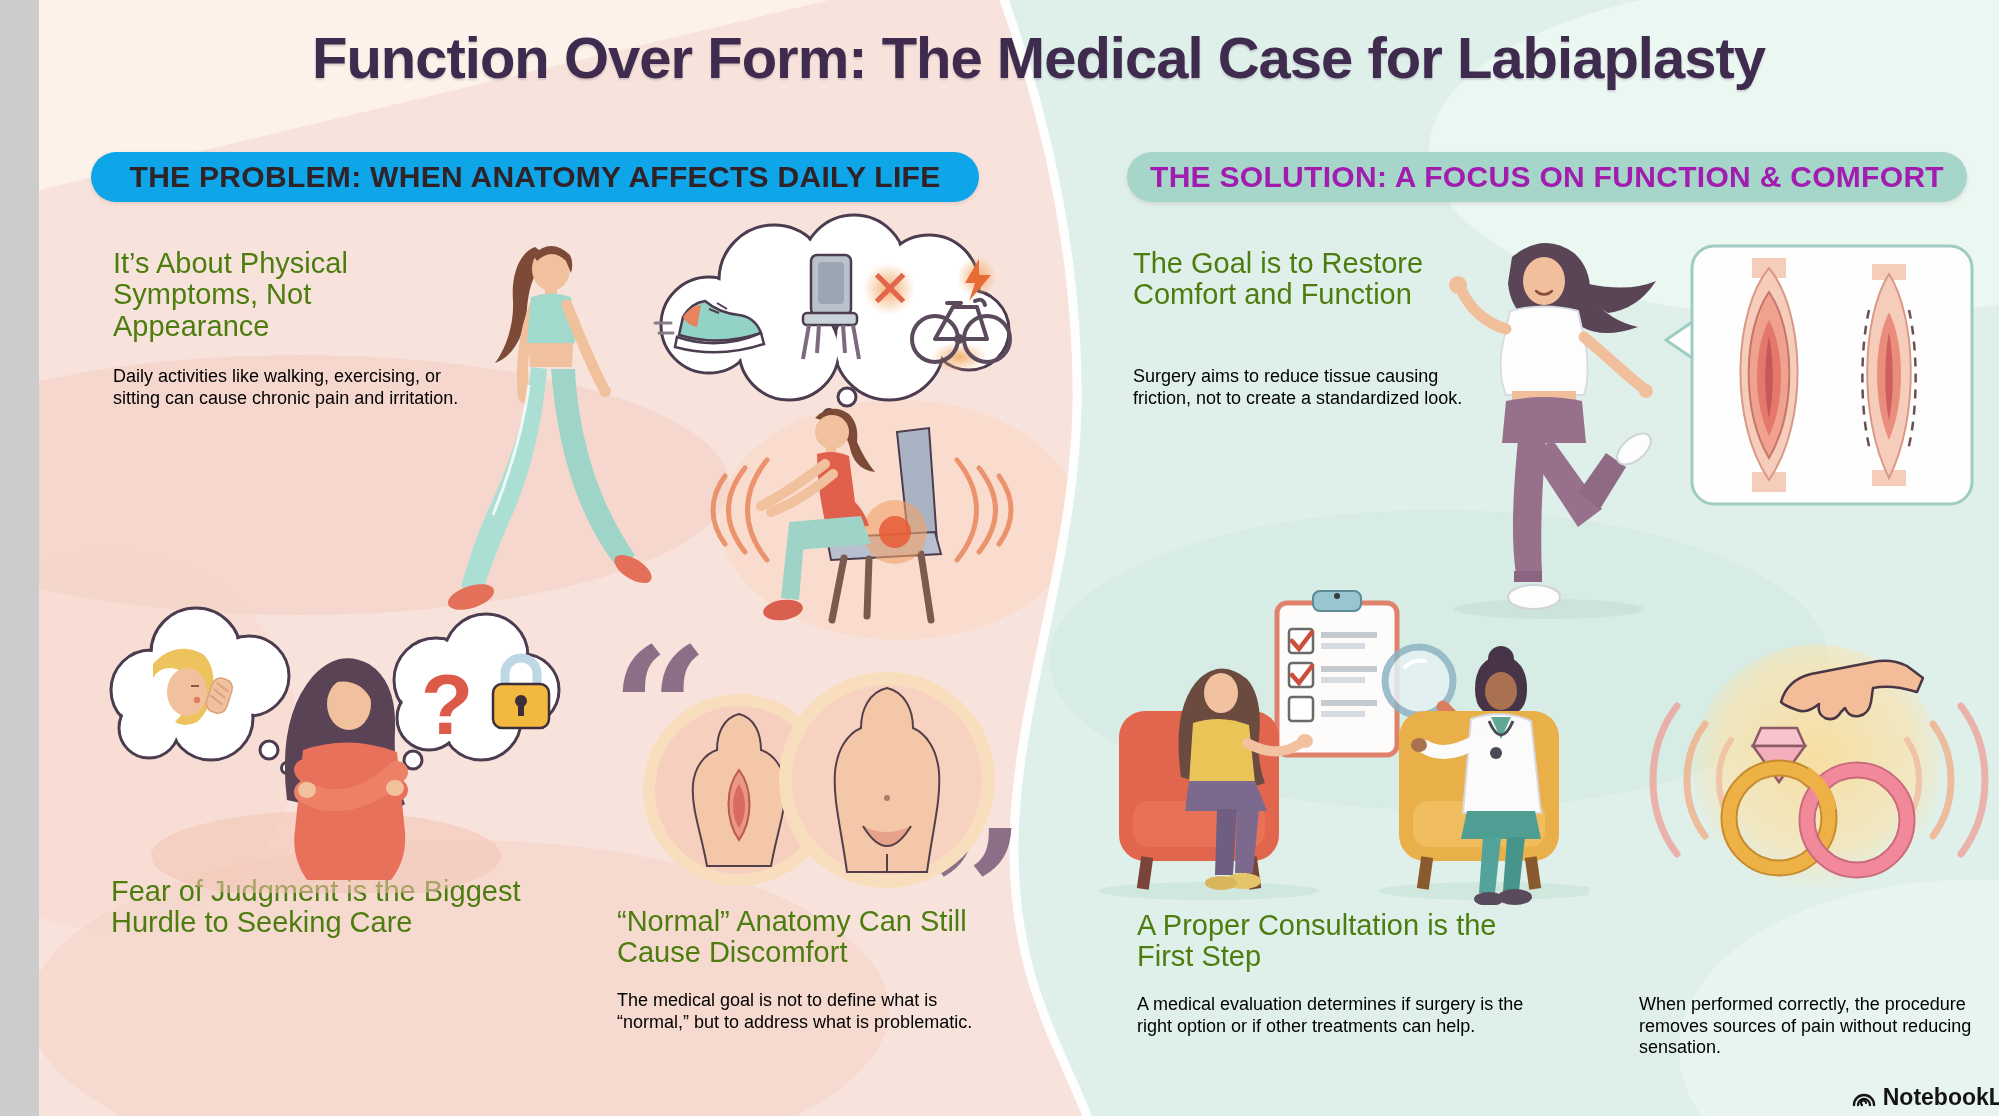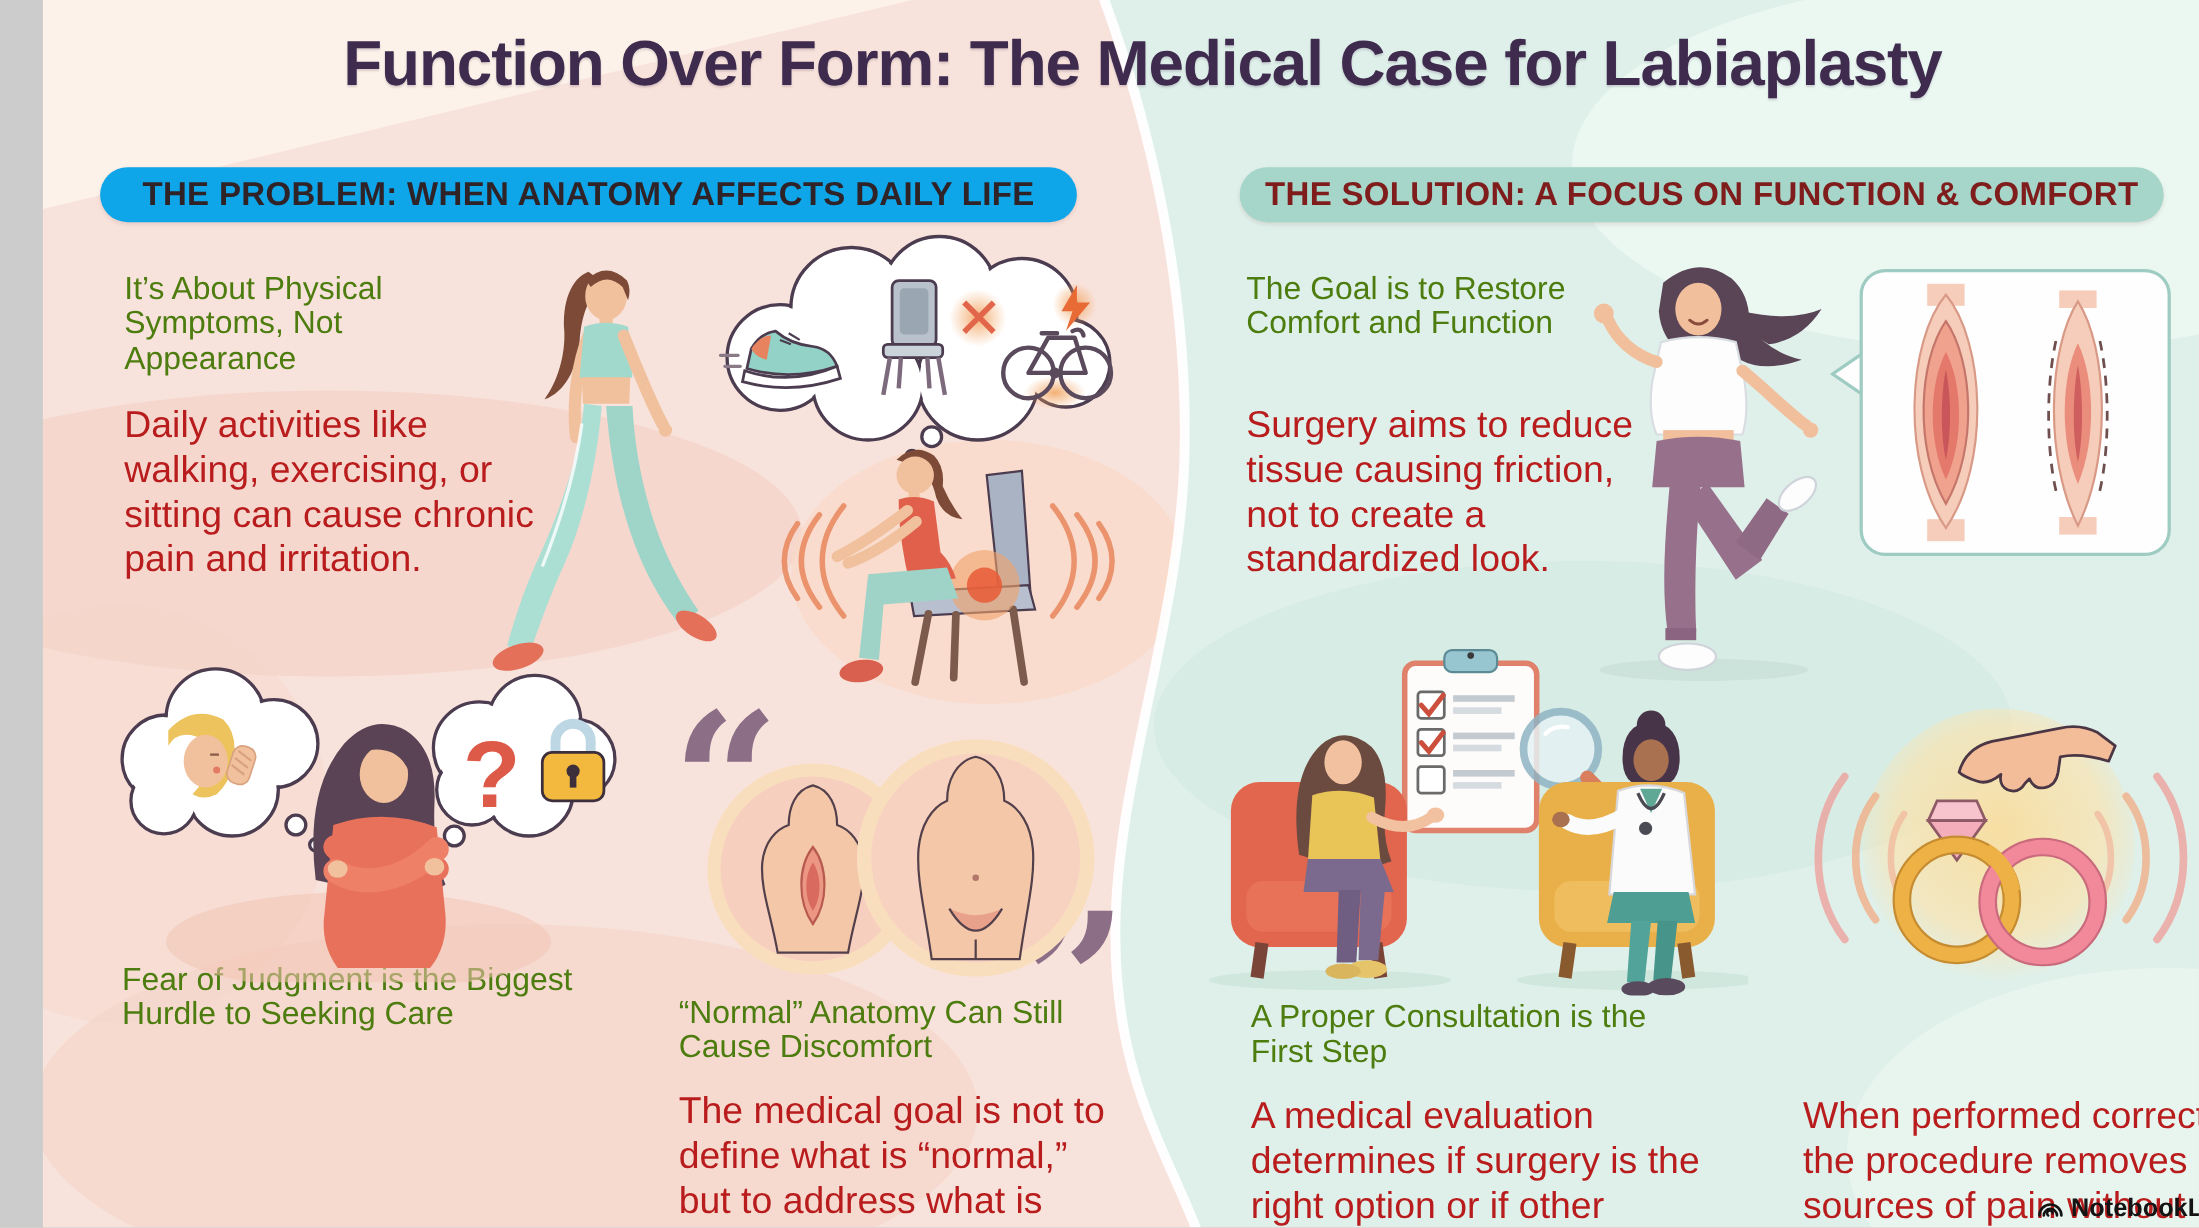--- a/index.html
+++ b/index.html
@@ -15,23 +15,23 @@
     font-size:58px;font-weight:700;color:#3e2b4e;letter-spacing:-1px;
     text-shadow:0 2px 2px rgba(60,40,70,.18);
   }
   .banner{
     top:152px;height:50px;border-radius:26px;
     display:flex;align-items:center;justify-content:center;
     font-size:30px;font-weight:700;letter-spacing:.3px;
     box-shadow:0 2px 4px rgba(120,70,60,.15);
   }
   #banner-problem{left:52px;width:888px;background:#0ea5e9;color:#2f2327;}
-  #banner-solution{left:1088px;width:840px;background:#a6d5c9;color:#7f1d1d;}
+  #banner-solution{left:1088px;width:840px;background:#a6d5c9;color:#a21caf;}
   .heading{font-size:29px;font-weight:400;color:#4d7c0f;line-height:1.08;}
-  .body-text{font-size:34px;color:#b91c1c;line-height:1.2;}
+  .body-text{font-size:18px;color:#000000;line-height:1.2;}
   svg{display:block;}
 </style>
 </head>
 <body>
 
 <div id="canvas">
 
   <svg class="abs" style="left:0;top:0" width="1999" height="1116" viewBox="0 0 1999 1116">
     <defs>
       <radialGradient id="glowY" cx="50%" cy="45%" r="55%">

